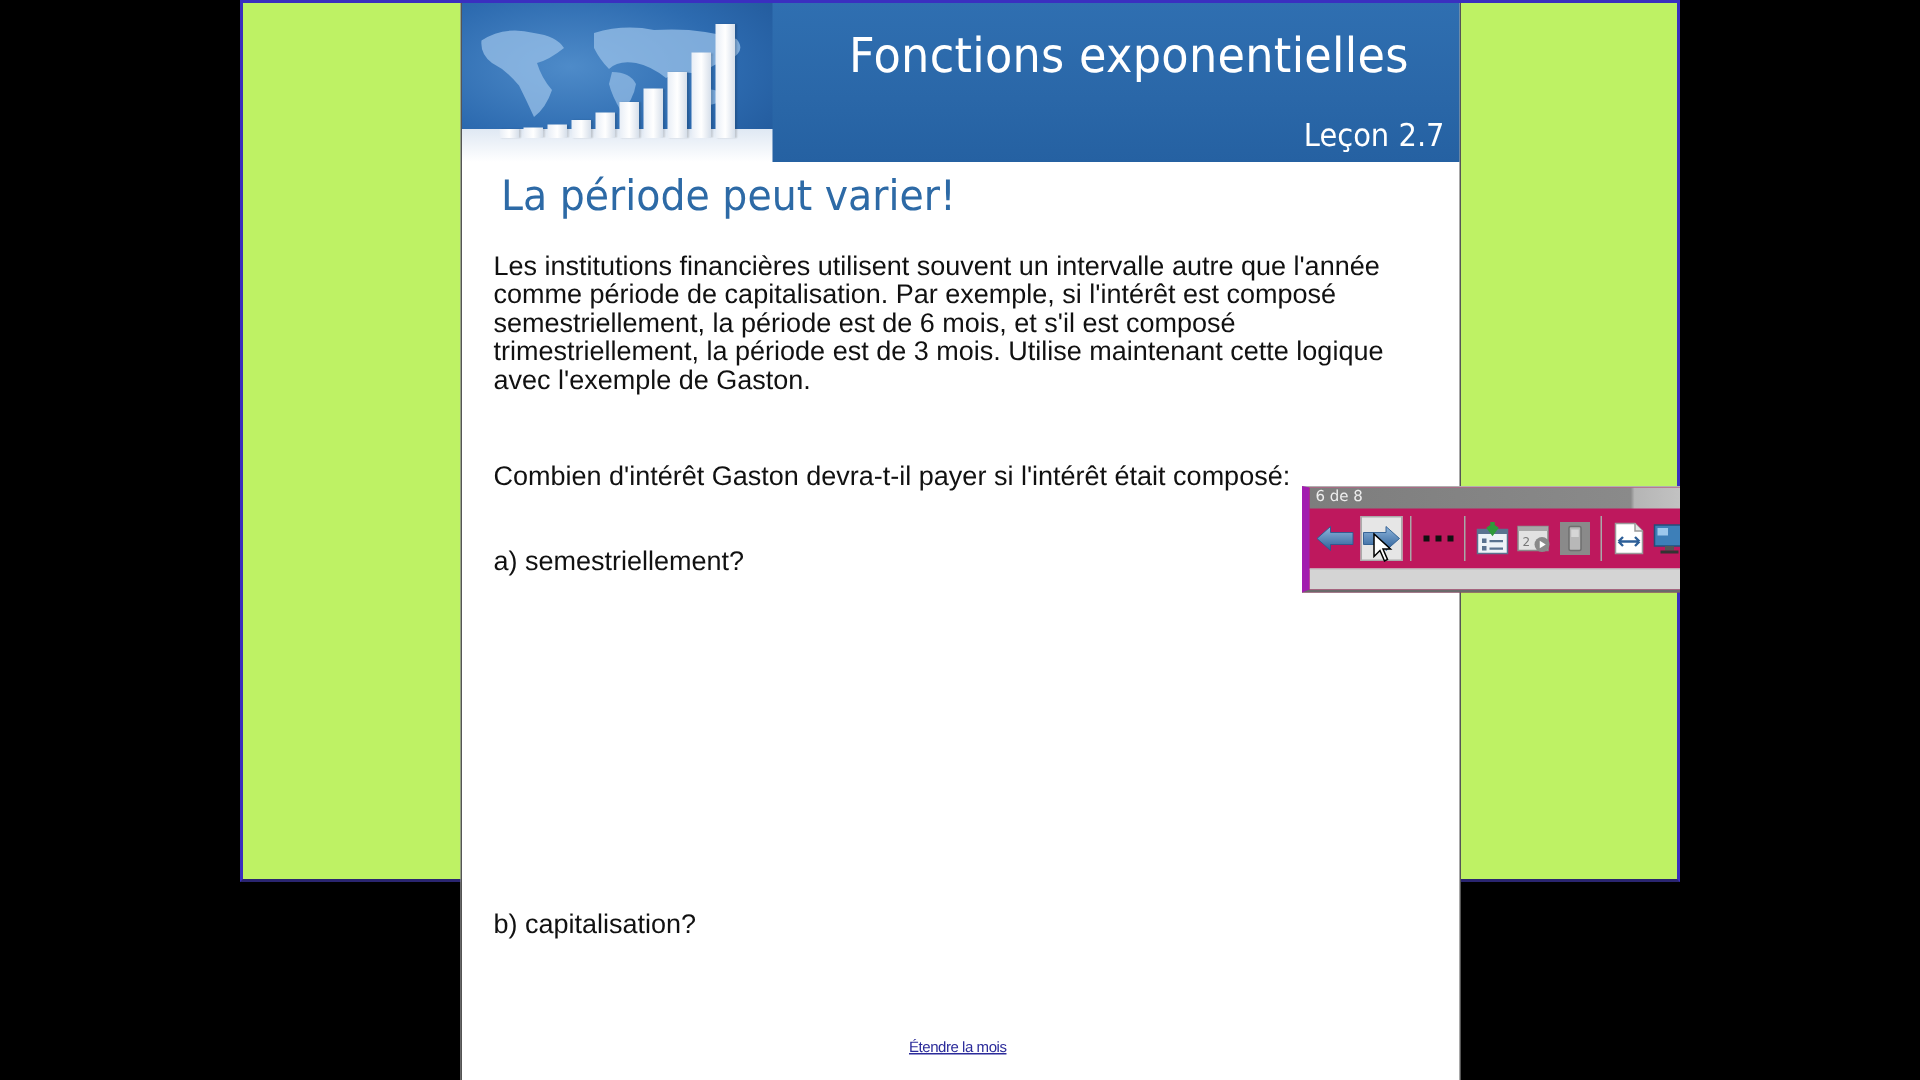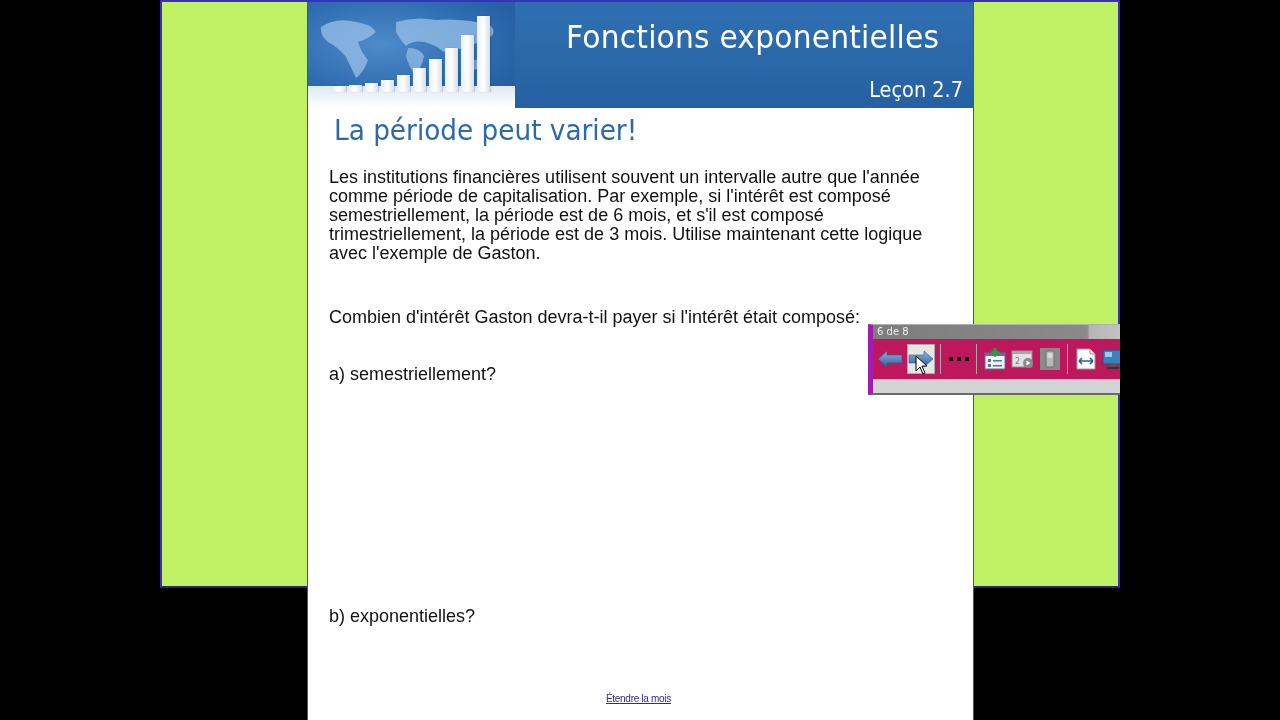--- a/index.html
+++ b/index.html
@@ -146,21 +146,21 @@
         <div class="bar" style="left:169px;height:76px"></div>
       </div>
       <div class="banner-title">Fonctions exponentielles</div>
       <div class="banner-lesson">Leçon 2.7</div>
     </div>
 
     <div class="section-title">La période peut varier!</div>
     <div class="body-text">Les institutions financières utilisent souvent un intervalle autre que l'année comme période de capitalisation. Par exemple, si l'intérêt est composé semestriellement, la période est de 6 mois, et s'il est composé trimestriellement, la période est de 3 mois. Utilise maintenant cette logique avec l'exemple de Gaston.</div>
     <div class="question">Combien d'intérêt Gaston devra-t-il payer si l'intérêt était composé:</div>
     <div class="part-a">a) semestriellement?</div>
-    <div class="part-b">b) exponentielles?</div>
+    <div class="part-b">b) capitalisation?</div>
     <a class="expand-link">Étendre la mois</a>
   </div>
 </div>
 
 <div class="toolbar">
   <div class="toolbar-titlebar">
     <span class="toolbar-pager">6 de 8</span>
   </div>
   <div class="toolbar-row">
     <div class="tb-btn">

